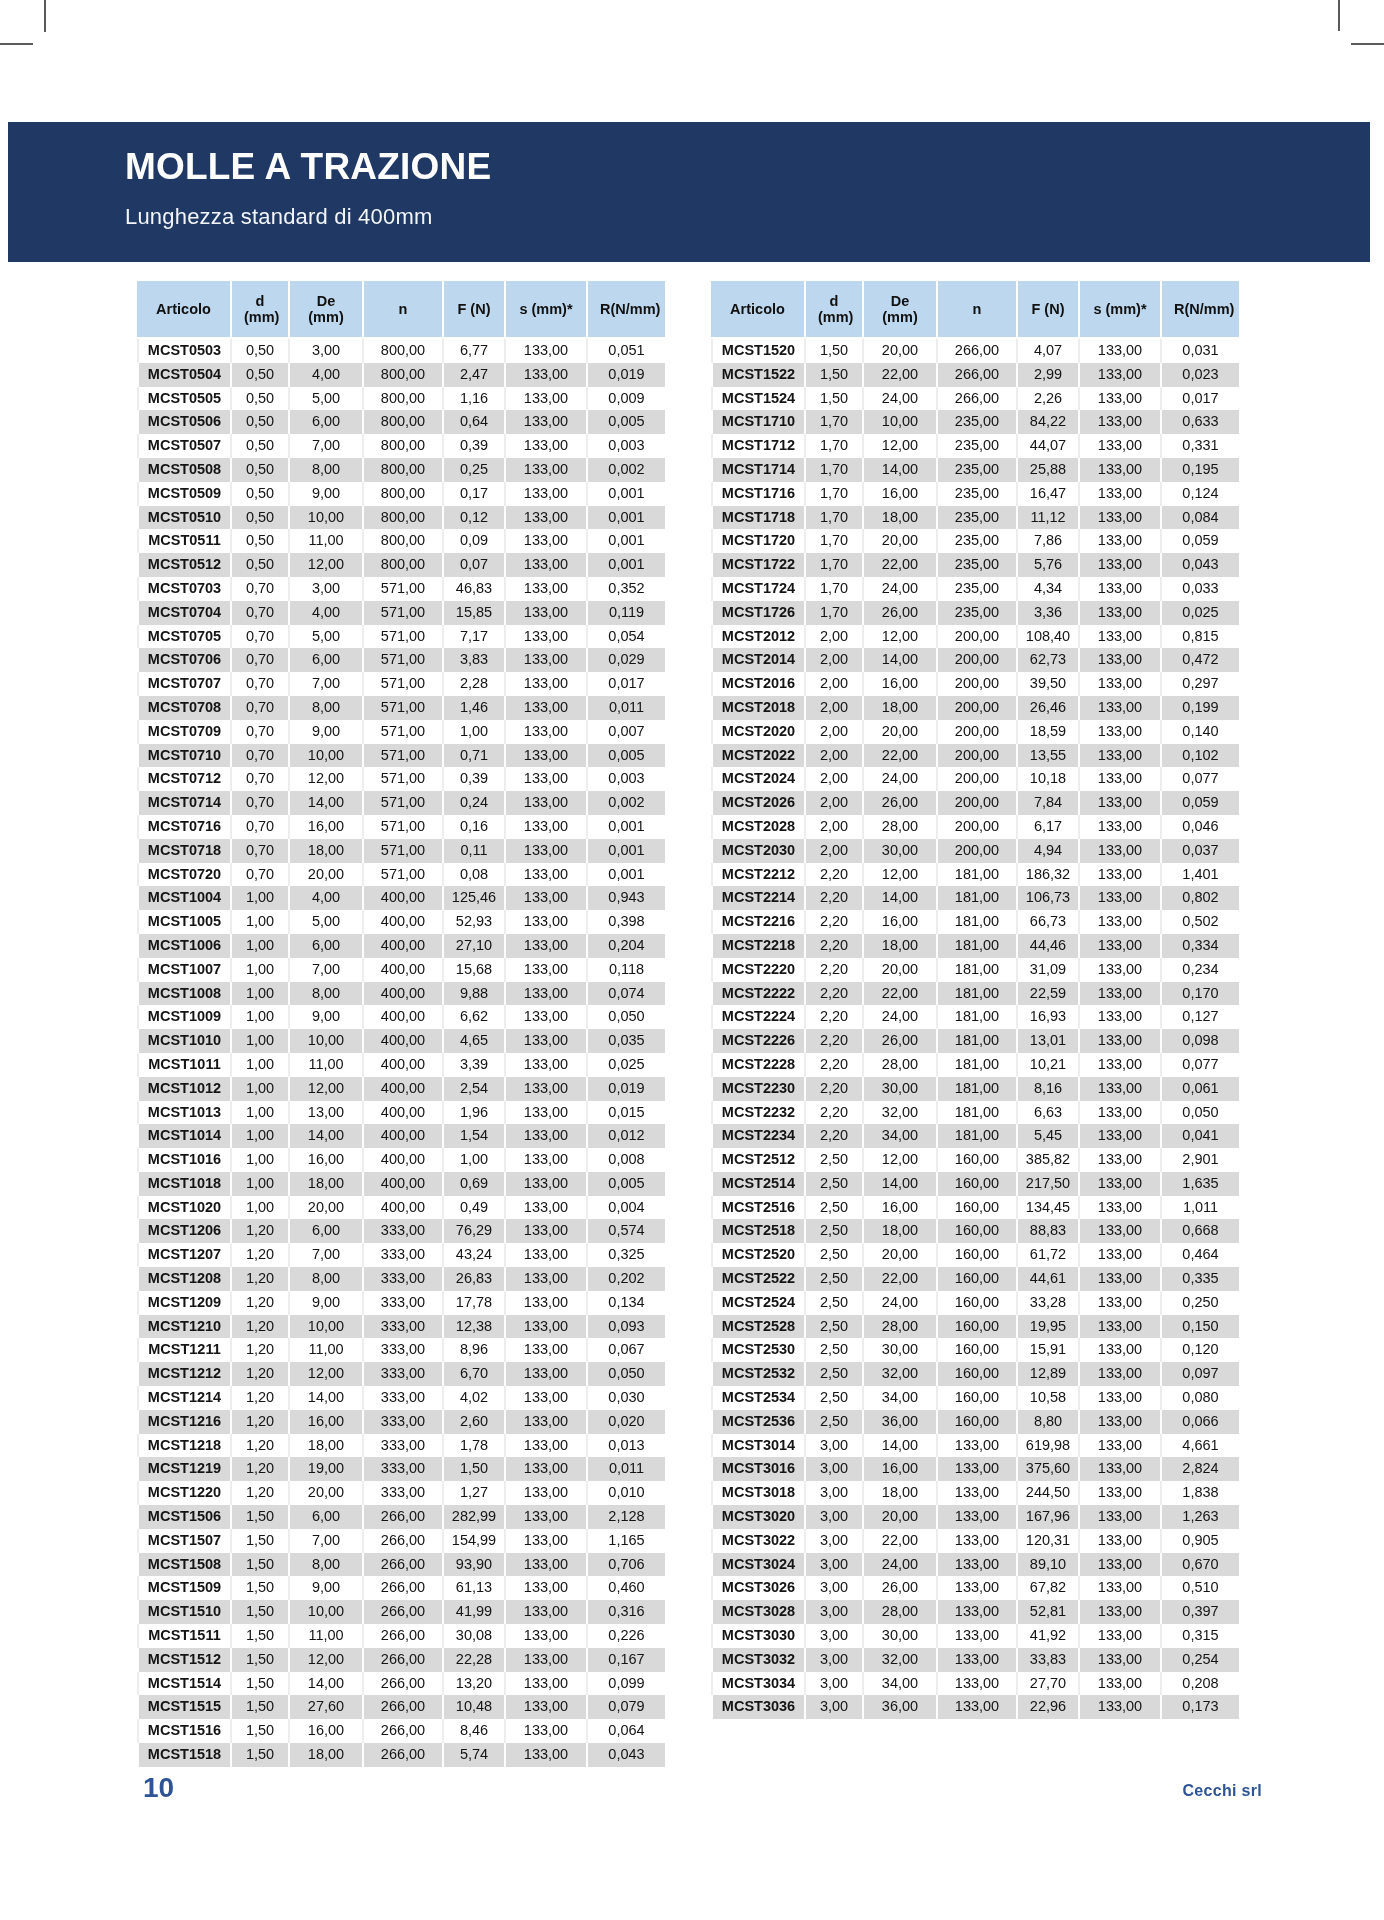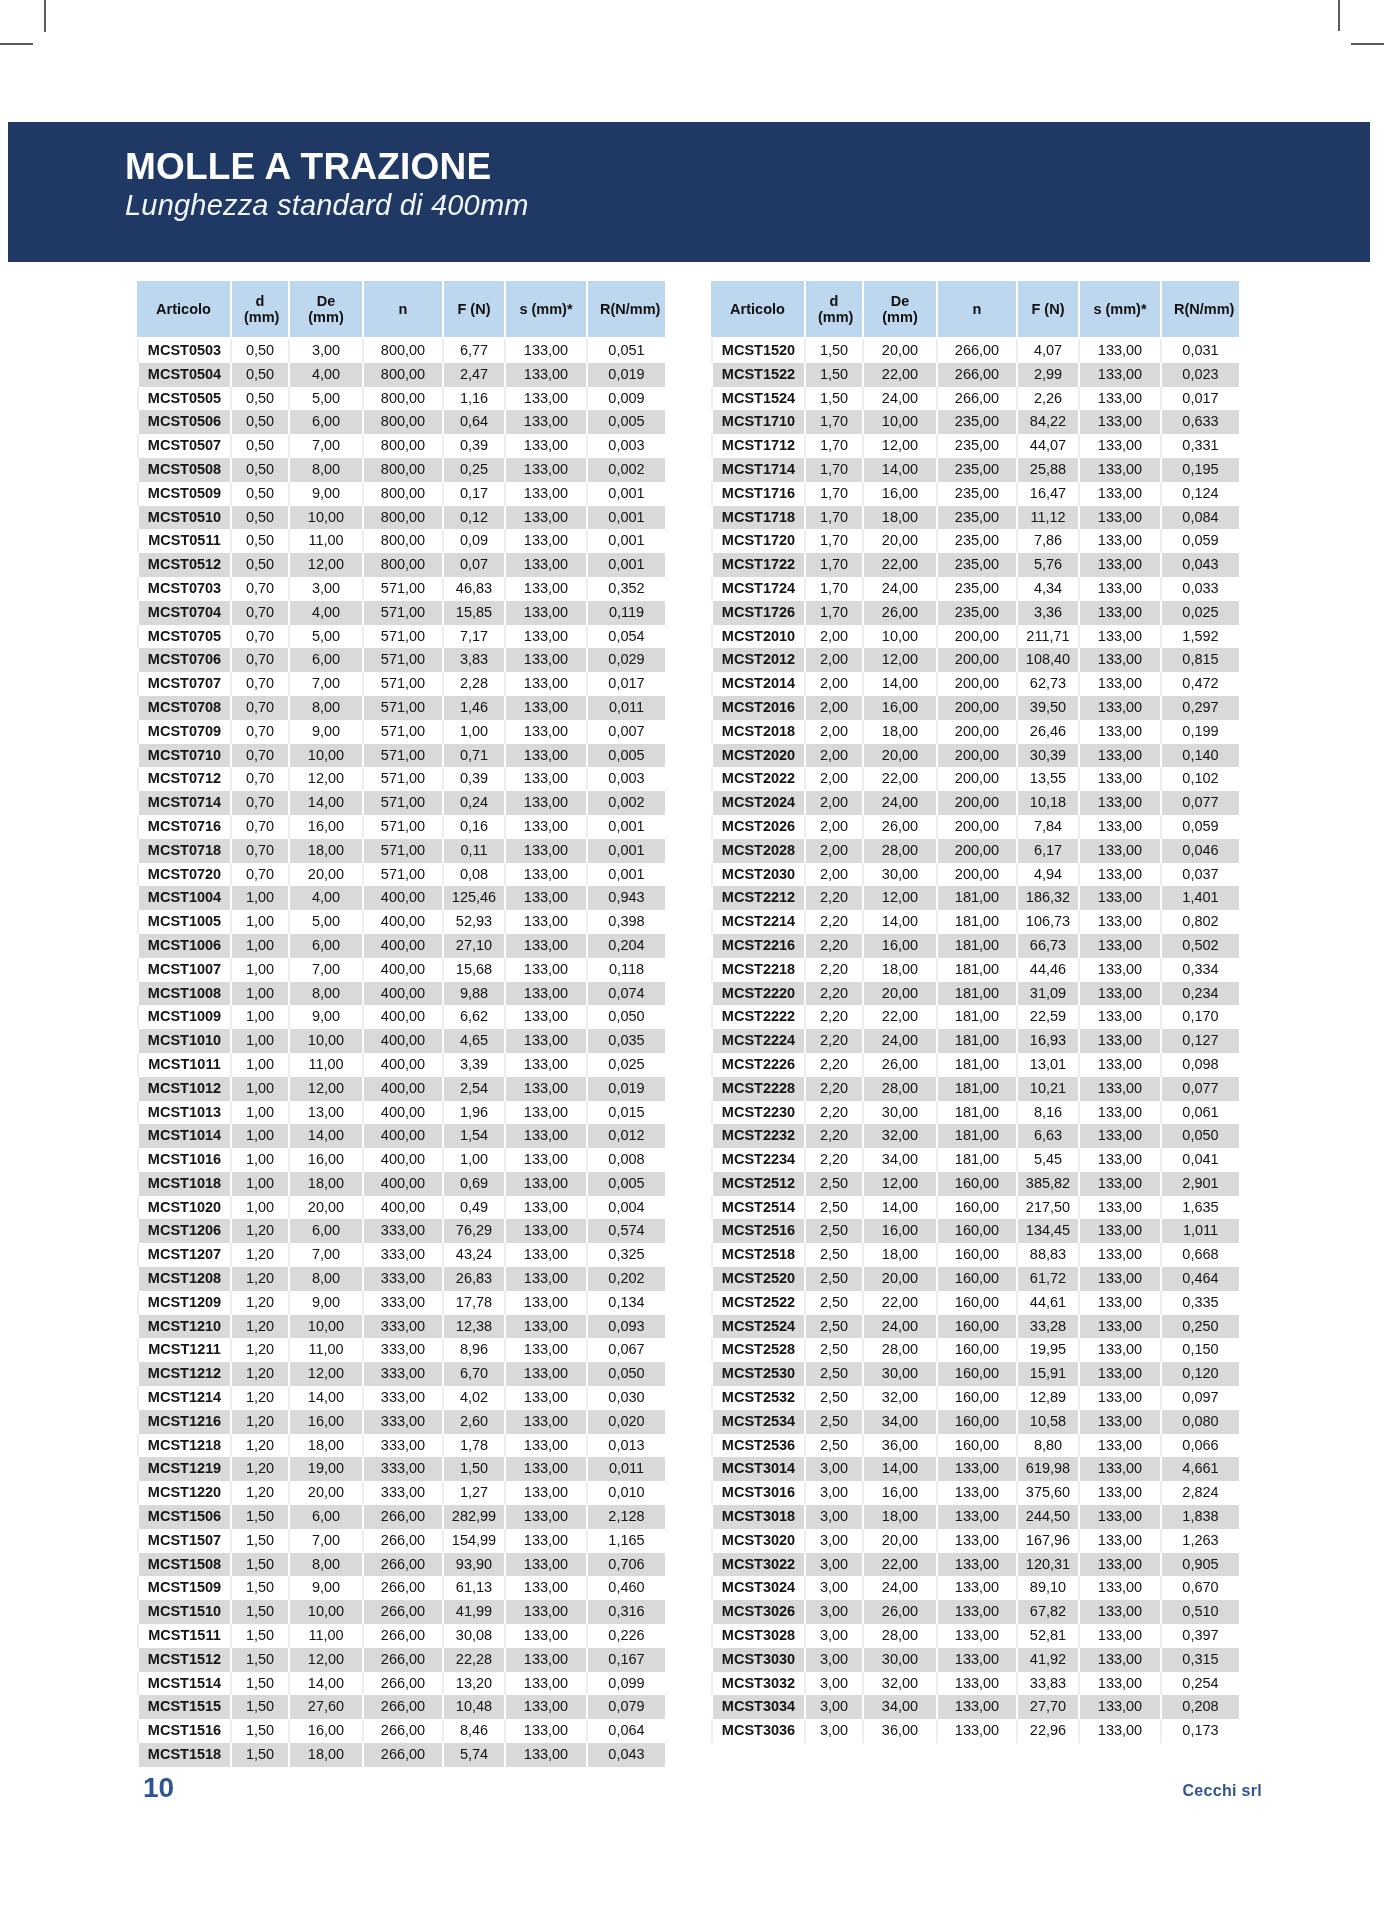--- a/index.html
+++ b/index.html
@@ -22,22 +22,22 @@
   .banner{
     position:absolute;left:8px;top:122px;width:1362px;height:140px;
     background:#1f3864;color:#ffffff;box-sizing:border-box;
     padding:26px 0 0 117px;
   }
   .banner h1{
     margin:0;font-size:37px;line-height:38px;font-weight:bold;
     letter-spacing:0.2px;color:#fdfdfe;
   }
   .banner h2{
-    margin:2px 0 0 0;font-size:29px;line-height:34px;
-    font-style:italic;font-weight:normal;color:#f2f6fb;
+    margin:14px 0 0 0;font-size:22px;line-height:34px;
+    font-weight:normal;color:#f2f6fb;
     letter-spacing:0.2px;
   }
 
   
   .table-wrap{position:absolute;top:281px;}
   .table-wrap.left{left:137px;}
   .table-wrap.right{left:711px;}
   table.cat-table{
     border-collapse:separate;border-spacing:0;table-layout:fixed;
     width:528px;font-size:14.5px;color:#141414;
@@ -773,29 +773,20 @@
           <tr>
             <td>MCST1726</td>
             <td>1,70</td>
             <td>26,00</td>
             <td>235,00</td>
             <td>3,36</td>
             <td>133,00</td>
             <td>0,025</td>
           </tr>
           <tr>
-            <td>MCST2010</td>
-            <td>2,00</td>
-            <td>10,00</td>
-            <td>200,00</td>
-            <td>211,71</td>
-            <td>133,00</td>
-            <td>1,592</td>
-          </tr>
-          <tr>
             <td>MCST2012</td>
             <td>2,00</td>
             <td>12,00</td>
             <td>200,00</td>
             <td>108,40</td>
             <td>133,00</td>
             <td>0,815</td>
           </tr>
           <tr>
             <td>MCST2014</td>
@@ -822,21 +813,21 @@
             <td>200,00</td>
             <td>26,46</td>
             <td>133,00</td>
             <td>0,199</td>
           </tr>
           <tr>
             <td>MCST2020</td>
             <td>2,00</td>
             <td>20,00</td>
             <td>200,00</td>
-            <td>30,39</td>
+            <td>18,59</td>
             <td>133,00</td>
             <td>0,140</td>
           </tr>
           <tr>
             <td>MCST2022</td>
             <td>2,00</td>
             <td>22,00</td>
             <td>200,00</td>
             <td>13,55</td>
             <td>133,00</td>

